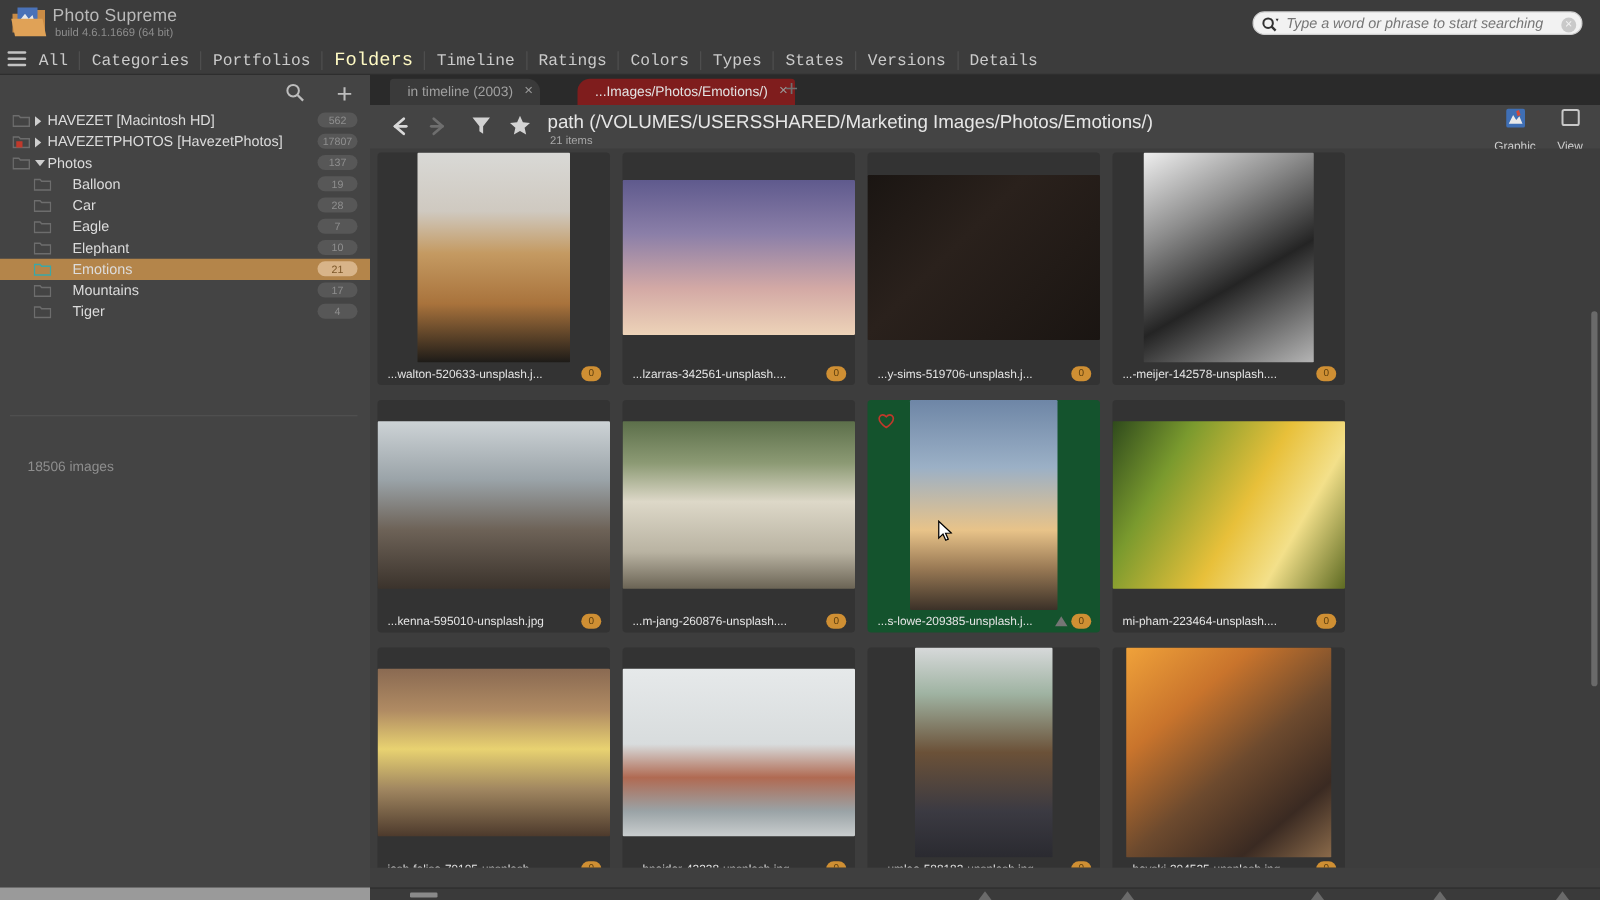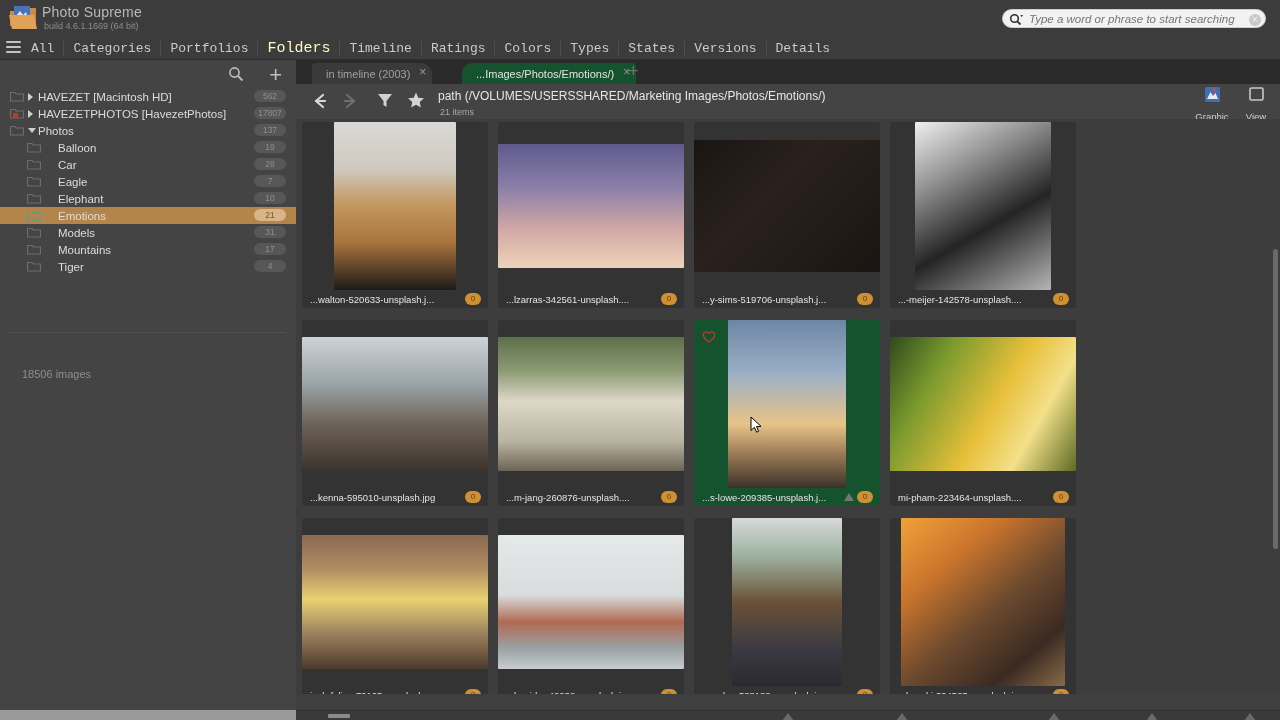--- a/index.html
+++ b/index.html
@@ -127,21 +127,21 @@
   .tab {
     position: absolute; top: 3px; height: 21px;
     display: flex; align-items: center; cursor: pointer;
     font-size: 11px; padding: 0 22px 0 14px;
   }
   .tab.inactive {
     left: 16px; background: #3a3a3a; color: #a0a0a0;
     border-radius: 3px 10px 0 0;
   }
   .tab.active {
-    left: 166px; background: #14532d; color: #e2e2e2;
+    left: 166px; background: #7f1d1d; color: #e2e2e2;
     border-radius: 10px 3px 0 0;
     justify-content: center;
   }
   .tab-close {
     position: absolute; right: 6px; top: 3px;
     font-size: 12px; color: #9a9a9a; cursor: pointer; line-height: 12px;
   }
   .tab-add {
     position: absolute; left: 332px; top: 1px;
     font-size: 18px; color: #6f6f6f; cursor: pointer;
@@ -155,21 +155,21 @@
   .c-header {
     position: absolute; left: 0; top: 0; width: 984px; height: 35px;
     background: #444444;
   }
   .nav-arrow {
     position: absolute; top: 7px; width: 20px; height: 20px; cursor: pointer;
   }
   .c-tool { position: absolute; top: 6px; cursor: pointer; }
   .path-title {
     position: absolute; left: 142px; top: 5px;
-    font-size: 12px; color: #e6e6e6; white-space: nowrap;
+    font-size: 15px; color: #e6e6e6; white-space: nowrap;
   }
   .path-sub {
     position: absolute; left: 144px; top: 23px;
     font-size: 9px; color: #a8a8a8;
   }
   .hdr-btn {
     position: absolute; top: 2px; width: 44px; text-align: center; cursor: pointer;
   }
   .hdr-btn .lbl { font-size: 9.5px; color: #d0d0d0; display: block; margin-top: 1px; }
 
@@ -362,27 +362,20 @@
           <svg class="t-icon" viewBox="0 0 14 11" style="left: 27px; top: 3px;">
             <path d="M0.5 1.5 L5 1.5 L6.3 3 L13.5 3 L13.5 10 L0.5 10 Z" fill="none" stroke="#3aa8a8" stroke-width="1.2"></path>
           </svg>
           <div class="t-label" style="left: 58px;">Emotions</div>
           <div class="t-count">21</div>
         </div>
         <div class="tree-row">
           <svg class="t-icon" viewBox="0 0 14 11" style="left: 27px; top: 3px;">
             <path d="M0.5 1.5 L5 1.5 L6.3 3 L13.5 3 L13.5 10 L0.5 10 Z" fill="none" stroke="#6d6d6d" stroke-width="1.2"></path>
           </svg>
-          <div class="t-label" style="left: 58px;">Models</div>
-          <div class="t-count">31</div>
-        </div>
-        <div class="tree-row">
-          <svg class="t-icon" viewBox="0 0 14 11" style="left: 27px; top: 3px;">
-            <path d="M0.5 1.5 L5 1.5 L6.3 3 L13.5 3 L13.5 10 L0.5 10 Z" fill="none" stroke="#6d6d6d" stroke-width="1.2"></path>
-          </svg>
           <div class="t-label" style="left: 58px;">Mountains</div>
           <div class="t-count">17</div>
         </div>
         <div class="tree-row">
           <svg class="t-icon" viewBox="0 0 14 11" style="left: 27px; top: 3px;">
             <path d="M0.5 1.5 L5 1.5 L6.3 3 L13.5 3 L13.5 10 L0.5 10 Z" fill="none" stroke="#6d6d6d" stroke-width="1.2"></path>
           </svg>
           <div class="t-label" style="left: 58px;">Tiger</div>
           <div class="t-count">4</div>
         </div>

